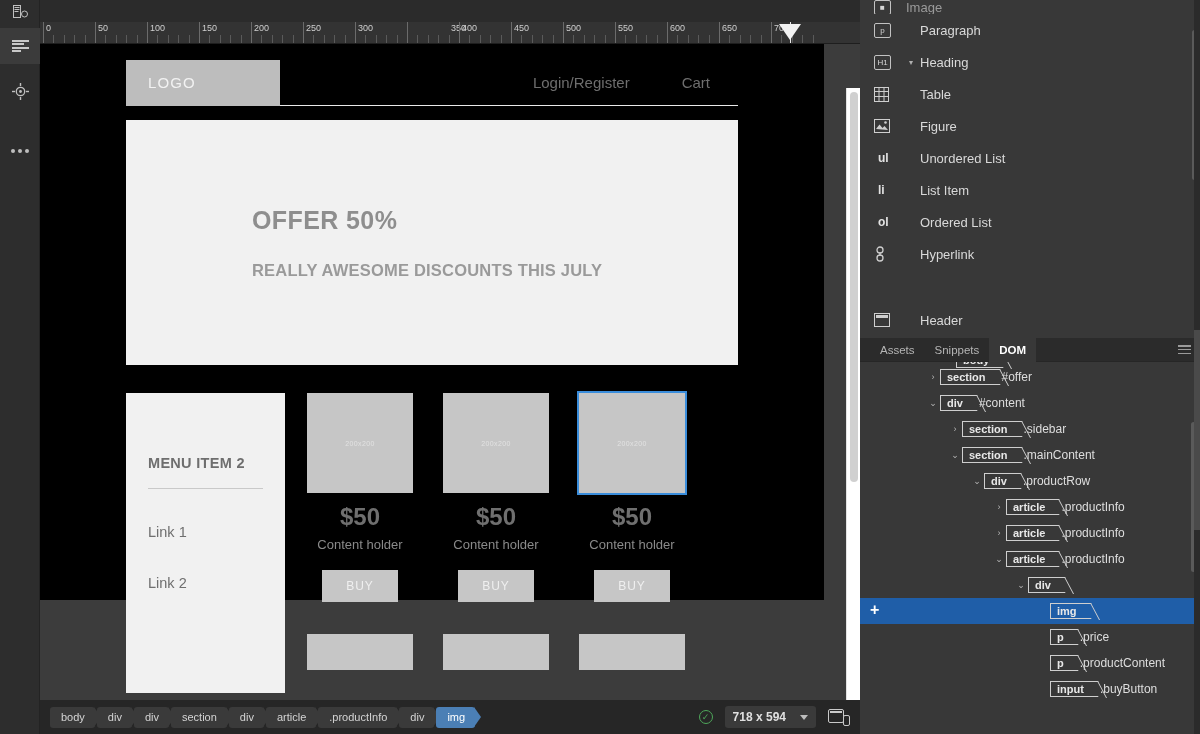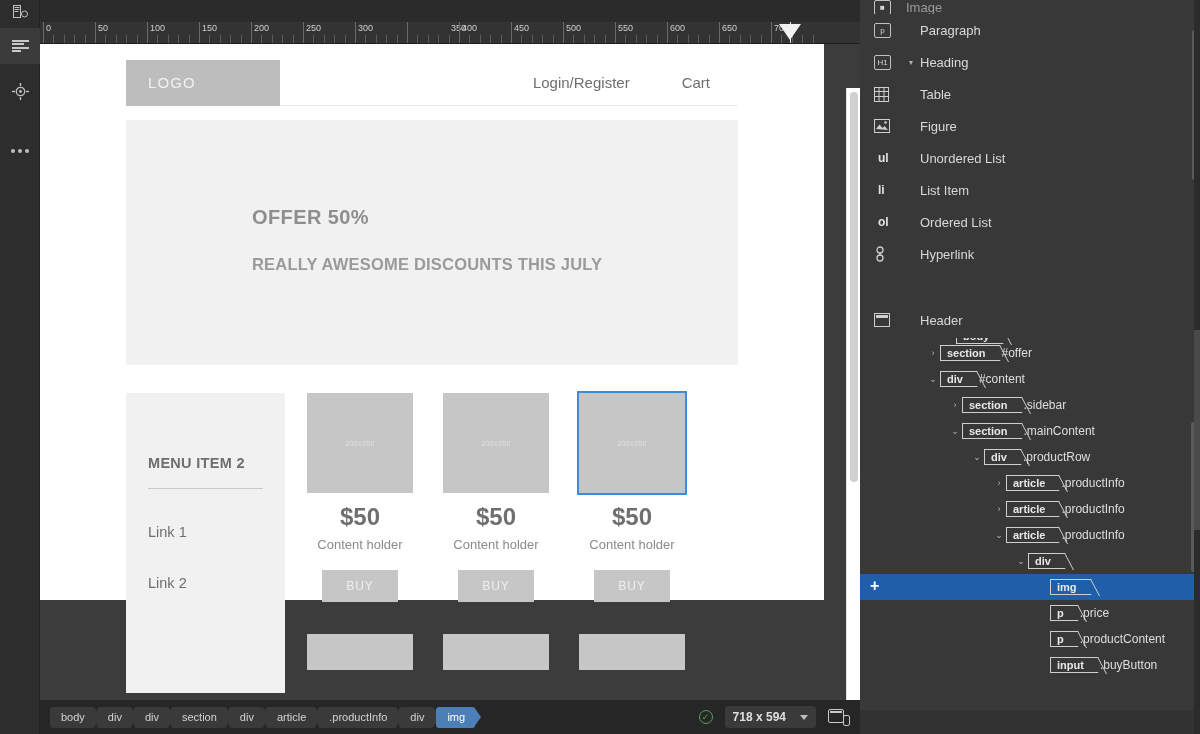--- a/index.html
+++ b/index.html
@@ -64,21 +64,21 @@
     background: #2b2b2b;
   }
 
   
   .doc-area {
     position: absolute; left: 0; top: 44px; width: 820px; height: 656px;
     background: #3c3c3c; overflow: hidden;
   }
   .page {
     position: absolute; left: 0; top: 0; width: 784px; height: 556px;
-    background: #ffffff;
+    background: #000000;
   }
   .page-inner { padding: 0 86px 0 86px; }
 
   
   .site-header {
     display: flex; align-items: center;
     height: 46px; margin-top: 16px;
     border-bottom: 1px solid #e9e9e9;
   }
   .logo-box {
@@ -91,21 +91,21 @@
     color: #6e6e6e; font-size: 15px; margin-left: 52px; white-space: nowrap;
   }
   .nav-link:last-child { margin-right: 28px; }
 
   
   .offer {
     margin-top: 14px; height: 245px; background: #f1f1f1;
     padding: 86px 0 0 126px;
   }
   .offer h1 {
-    font-size: 20px; font-weight: bold; color: #8e8e8e; letter-spacing: .4px;
+    font-size: 25px; font-weight: bold; color: #8e8e8e; letter-spacing: .4px;
   }
   .offer h2 {
     margin-top: 26px; font-size: 16.5px; font-weight: bold;
     color: #9a9a9a; letter-spacing: .2px;
   }
 
   
   .content { display: flex; margin-top: 28px; }
   .sidebar {
     width: 159px; background: #f1f1f1; padding: 24px 22px 30px 22px;
@@ -636,20 +636,31 @@
             </svg>
           </span>
           <span class="ins-caret"></span>
           <span class="ins-label">Header</span>
         </div>
       </div>
     <div class="panel-vscroll"></div>
   </div>
 
   <div class="dom-panel">
+    <div class="dom-tabs" id="dom-tabs">
+        <div class="dom-tab">Assets</div>
+        <div class="dom-tab">Snippets</div>
+        <div class="dom-tab active">DOM</div>
+        <div class="dom-tab-spacer"></div>
+        <div class="dom-menu-icon">
+          <i></i>
+          <i></i>
+          <i></i>
+        </div>
+      </div>
     <div class="dom-tree" id="dom-tree">
         <div class="partial-top">
           <div style="position:absolute;left:96px;top:-12px;"><span class="dom-tag">body</span></div>
         </div>
         <div class="dom-row">
           <span style="display:inline-block;width:66px"></span>
           <span class="twisty">›</span>
           <span class="dom-tag">section</span>
           <span class="dom-sel">#offer</span>
         </div>

